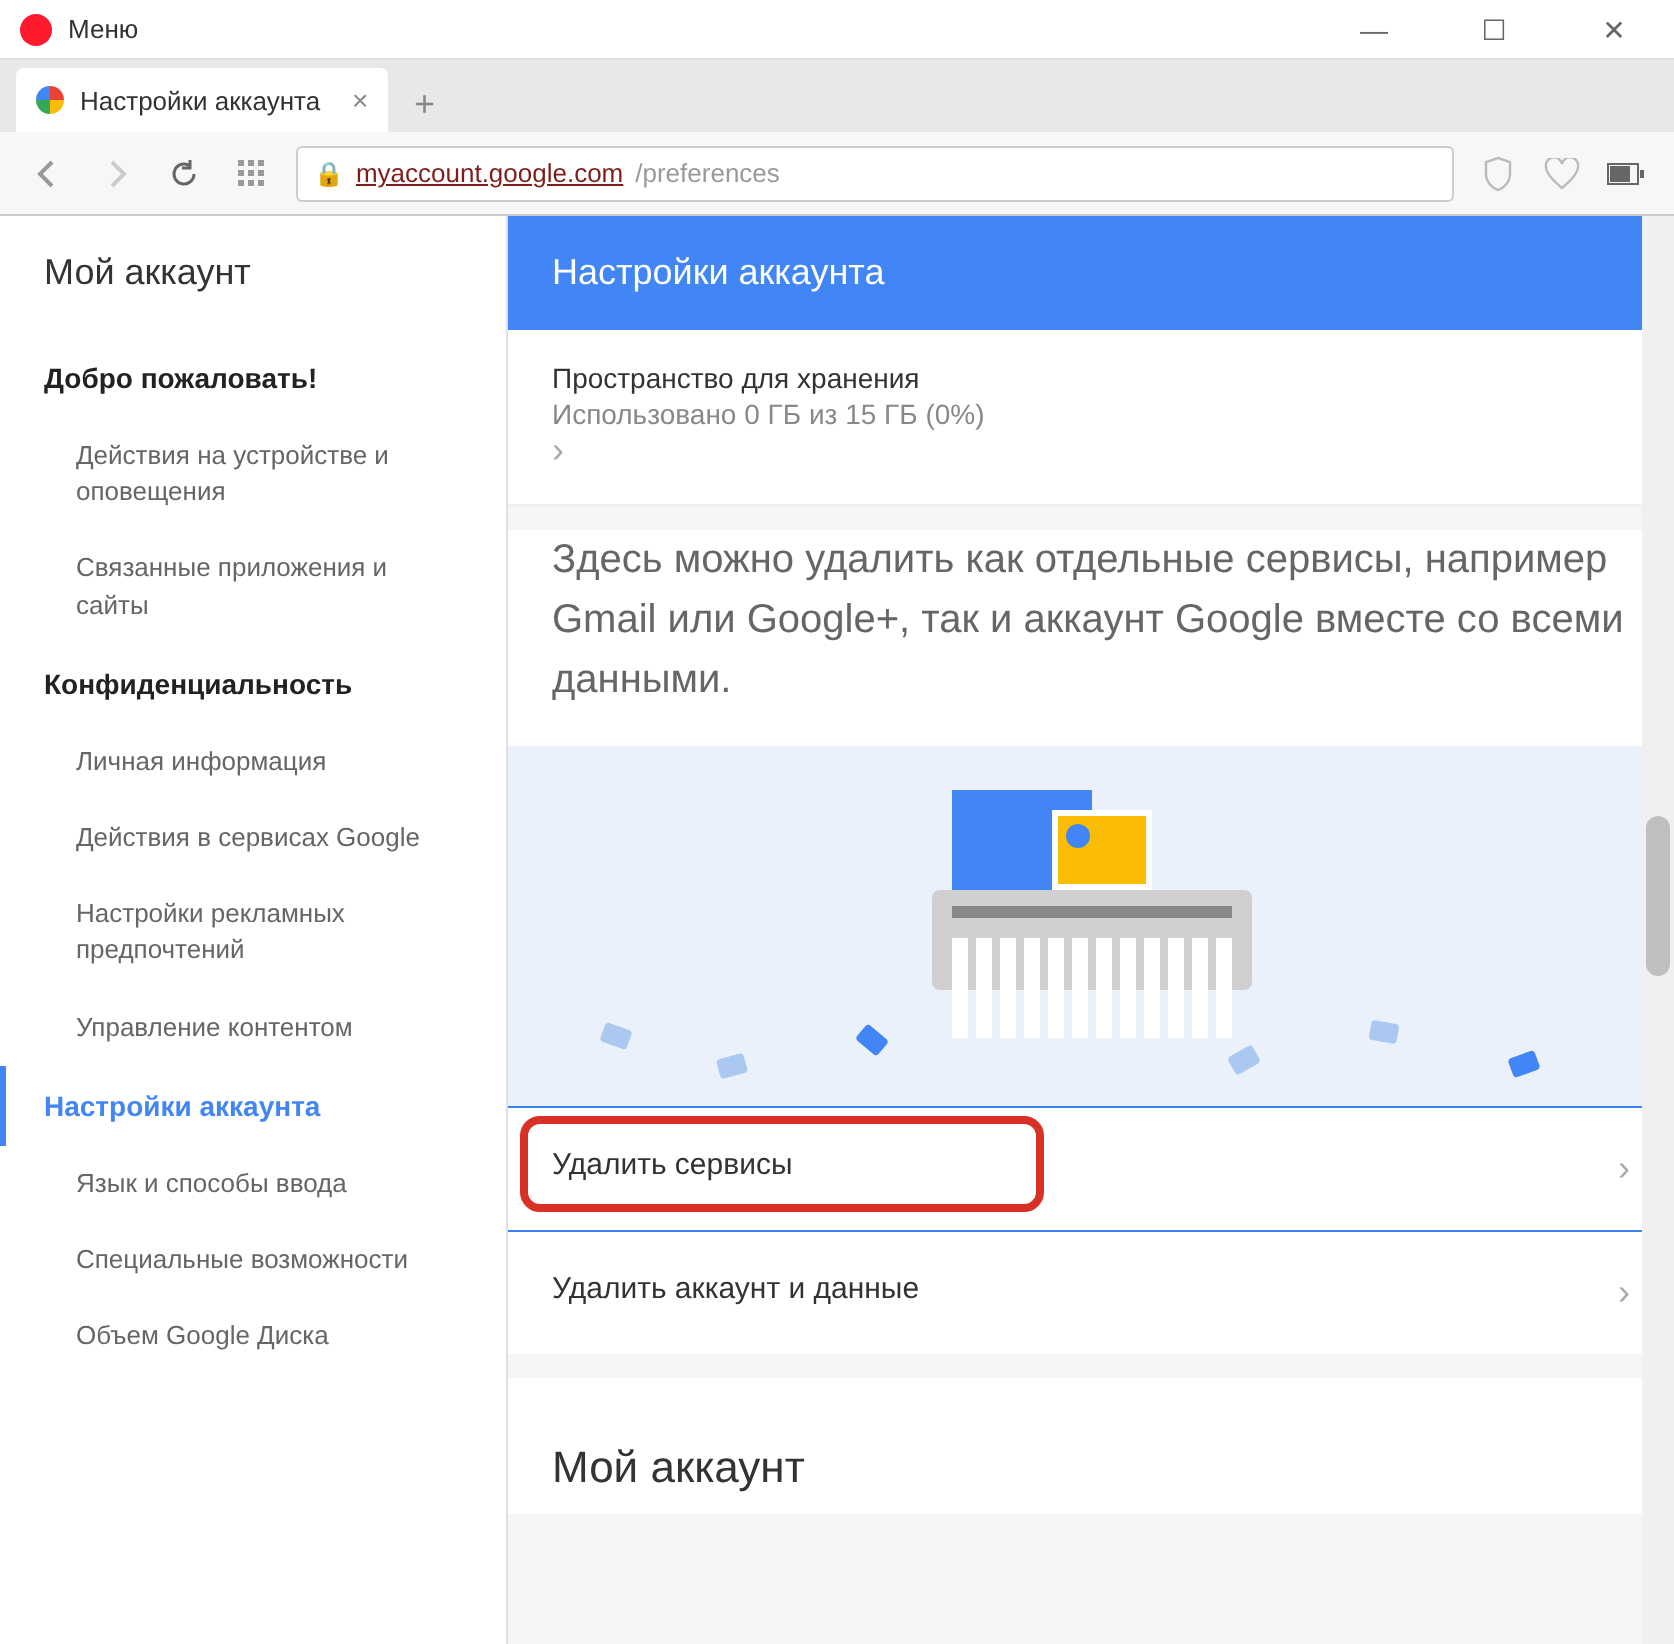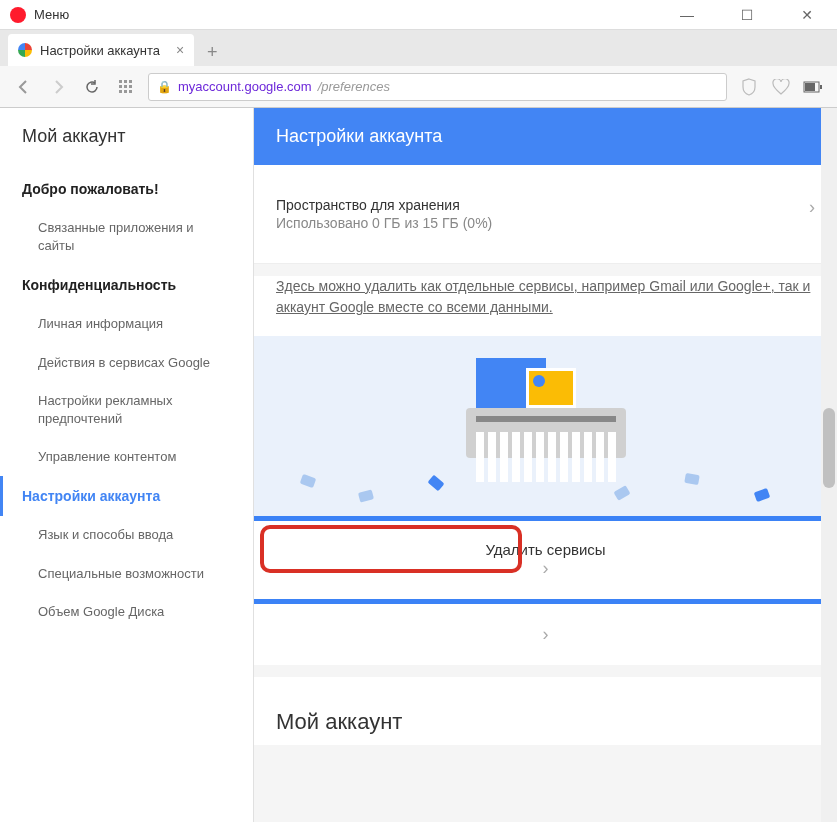--- a/index.html
+++ b/index.html
@@ -17,59 +17,59 @@
 .tab { height: 32px; background: #fff; display: flex; align-items: center; padding: 0 10px; border-radius: 4px 4px 0 0; font-size: 13px; color: #333; gap: 8px; }
 .tab .g-icon { width: 14px; height: 14px; border-radius: 50%; background: conic-gradient(#ea4335 0deg 90deg, #fbbc05 90deg 180deg, #34a853 180deg 270deg, #4285f4 270deg 360deg); }
 .tab .close-x { color: #888; font-size: 14px; margin-left: 8px; cursor: pointer; }
 .newtab { width: 28px; height: 28px; display: flex; align-items: center; justify-content: center; color: #888; font-size: 18px; cursor: pointer; margin-left: 4px; }
 
 
 .addressbar { height: 42px; background: #f7f7f7; display: flex; align-items: center; padding: 0 12px; gap: 10px; border-bottom: 1px solid #ccc; }
 .nav-btn { width: 24px; height: 24px; display: flex; align-items: center; justify-content: center; color: #999; cursor: pointer; }
 .url-box { flex: 1; height: 28px; background: #fff; border: 1px solid #ccc; border-radius: 3px; display: flex; align-items: center; padding: 0 8px; gap: 6px; font-size: 13px; }
 .lock-icon { color: #0a8b3a; font-size: 12px; }
-.url-domain { color: #6d28d9; }
-.url-path { color: #999; font-style: italic; }
+.url-domain { color: #7f1d1d; text-decoration: underline; }
+.url-path { color: #999; }
 .addr-right { display: flex; gap: 8px; align-items: center; }
 
 
 .content { display: flex; height: calc(100% - 108px); }
 
 
 .sidebar { width: 254px; background: #fff; border-right: 1px solid #e0e0e0; overflow-y: auto; padding: 18px 0; }
 .sidebar-title { font-size: 18px; font-weight: 400; color: #333; padding: 0 22px 22px; }
 .sidebar-section { font-size: 14px; font-weight: bold; color: #222; padding: 12px 22px; }
 .sidebar-item { font-size: 13px; color: #666; padding: 10px 22px 10px 38px; line-height: 1.4; cursor: pointer; }
 .sidebar-section.active { color: #4285f4; border-left: 3px solid #4285f4; padding-left: 19px; }
 
 
 .main { flex: 1; display: flex; flex-direction: column; overflow-y: auto; background: #f5f5f5; position: relative; }
 .main-header { background: #4285f4; color: #fff; font-size: 18px; font-weight: 500; padding: 18px 22px; }
-.storage-row { background: #fff; padding: 32px 22px; display: flex; align-items: flex-start; justify-content: space-between; border-bottom: 1px solid #eee; cursor: pointer; }
+.storage-row { background: #fff; padding: 16px 22px; display: flex; align-items: flex-start; justify-content: space-between; border-bottom: 1px solid #eee; cursor: pointer; flex-direction: column; }
 .storage-title { font-size: 14px; color: #333; }
 .storage-sub { font-size: 14px; color: #888; margin-top: 2px; }
 .chevron { color: #aaa; font-size: 18px; }
 
 .section-block { background: #fff; margin-top: 12px; }
 .section-heading { font-size: 22px; color: #333; padding: 28px 22px 12px; }
-.section-desc { font-size: 14px; color: #666; line-height: 1.5; padding: 0 22px 18px; text-decoration: underline; }
+.section-desc { font-size: 20px; color: #666; line-height: 1.5; padding: 0 22px 18px; }
 
 .illustration { height: 180px; background: #eaf1fb; position: relative; overflow: hidden; }
 .shredder { position: absolute; left: 50%; top: 40%; transform: translateX(-50%); }
 .doc-back { position: absolute; width: 70px; height: 60px; background: #4285f4; top: -50px; left: 10px; }
 .doc-img { position: absolute; width: 50px; height: 40px; background: #fbbc05; top: -40px; left: 60px; border: 3px solid #fff; }
 .doc-img::before { content: ''; position: absolute; width: 12px; height: 12px; background: #4285f4; border-radius: 50%; top: 4px; left: 4px; }
 .shredder-body { width: 160px; height: 50px; background: #d0d0d0; border-radius: 4px; position: relative; }
 .shredder-slot { position: absolute; top: 8px; left: 10px; right: 10px; height: 6px; background: #888; }
 .shreds { position: absolute; top: 24px; left: 10px; right: 10px; height: 50px; display: flex; gap: 4px; }
 .shreds span { flex: 1; background: #fff; }
 .confetti { position: absolute; width: 100%; height: 60px; bottom: 10px; }
 .confetti i { position: absolute; width: 14px; height: 10px; background: #aac8f0; border-radius: 2px; }
 
-.action-row { background: #fff; padding: 20px 22px; display: flex; align-items: center; justify-content: space-between; border-top: 5px solid #3b82f6; cursor: pointer; font-size: 15px; color: #333; flex-direction: column; }
+.action-row { background: #fff; padding: 20px 22px; display: flex; align-items: flex-start; justify-content: space-between; border-top: 1px solid #3b82f6; cursor: pointer; font-size: 15px; color: #333; }
 .action-row.highlighted { position: relative; }
 .highlight-ring { position: absolute; border: 4px solid #d93025; border-radius: 10px; pointer-events: none; }
 
 .my-account-heading { font-size: 22px; color: #333; padding: 32px 22px 10px; background: #fff; margin-top: 12px; }
 
 
 .scrollbar-v { position: absolute; right: 0; top: 0; width: 16px; height: 100%; background: #f0f0f0; }
 .scrollbar-thumb { position: absolute; right: 2px; width: 12px; height: 80px; background: #c0c0c0; border-radius: 6px; top: 300px; }
 </style>
 </head>
@@ -147,20 +147,21 @@
           <rect x="17" y="4" width="2" height="4" fill="#666"></rect>
         </svg>
     </div>
   </div>
 </div>
 
 <div class="content">
   <div class="sidebar">
     <div class="sidebar-title">Мой аккаунт</div>
     <div class="sidebar-section">Добро пожаловать!</div>
+    <div class="sidebar-item">Действия на устройстве и оповещения</div>
     <div class="sidebar-item">Связанные приложения и сайты</div>
     <div class="sidebar-section">Конфиденциальность</div>
     <div class="sidebar-item">Личная информация</div>
     <div class="sidebar-item">Действия в сервисах Google</div>
     <div class="sidebar-item">Настройки рекламных предпочтений</div>
     <div class="sidebar-item">Управление контентом</div>
     <div class="sidebar-section active">Настройки аккаунта</div>
     <div class="sidebar-item">Язык и способы ввода</div>
     <div class="sidebar-item">Специальные возможности</div>
     <div class="sidebar-item">Объем Google Диска</div>
@@ -208,20 +209,21 @@
           <i style="left:74%;bottom:22px;transform:rotate(10deg)"></i>
           <i style="left:86%;bottom:6px;transform:rotate(-20deg);background:#4285f4"></i>
         </div>
       </div>
       <div class="action-row highlighted">
         <span>Удалить сервисы</span>
         <span class="chevron">›</span>
         <div class="highlight-ring" style="left:6px;top:4px;width:262px;height:48px;"></div>
       </div>
       <div class="action-row">
+        <span>Удалить аккаунт и данные</span>
         <span class="chevron">›</span>
       </div>
     </div>
 
     <div class="my-account-heading">Мой аккаунт</div>
 
     <div class="scrollbar-v">
       <div class="scrollbar-thumb"></div>
     </div>
   </div>

